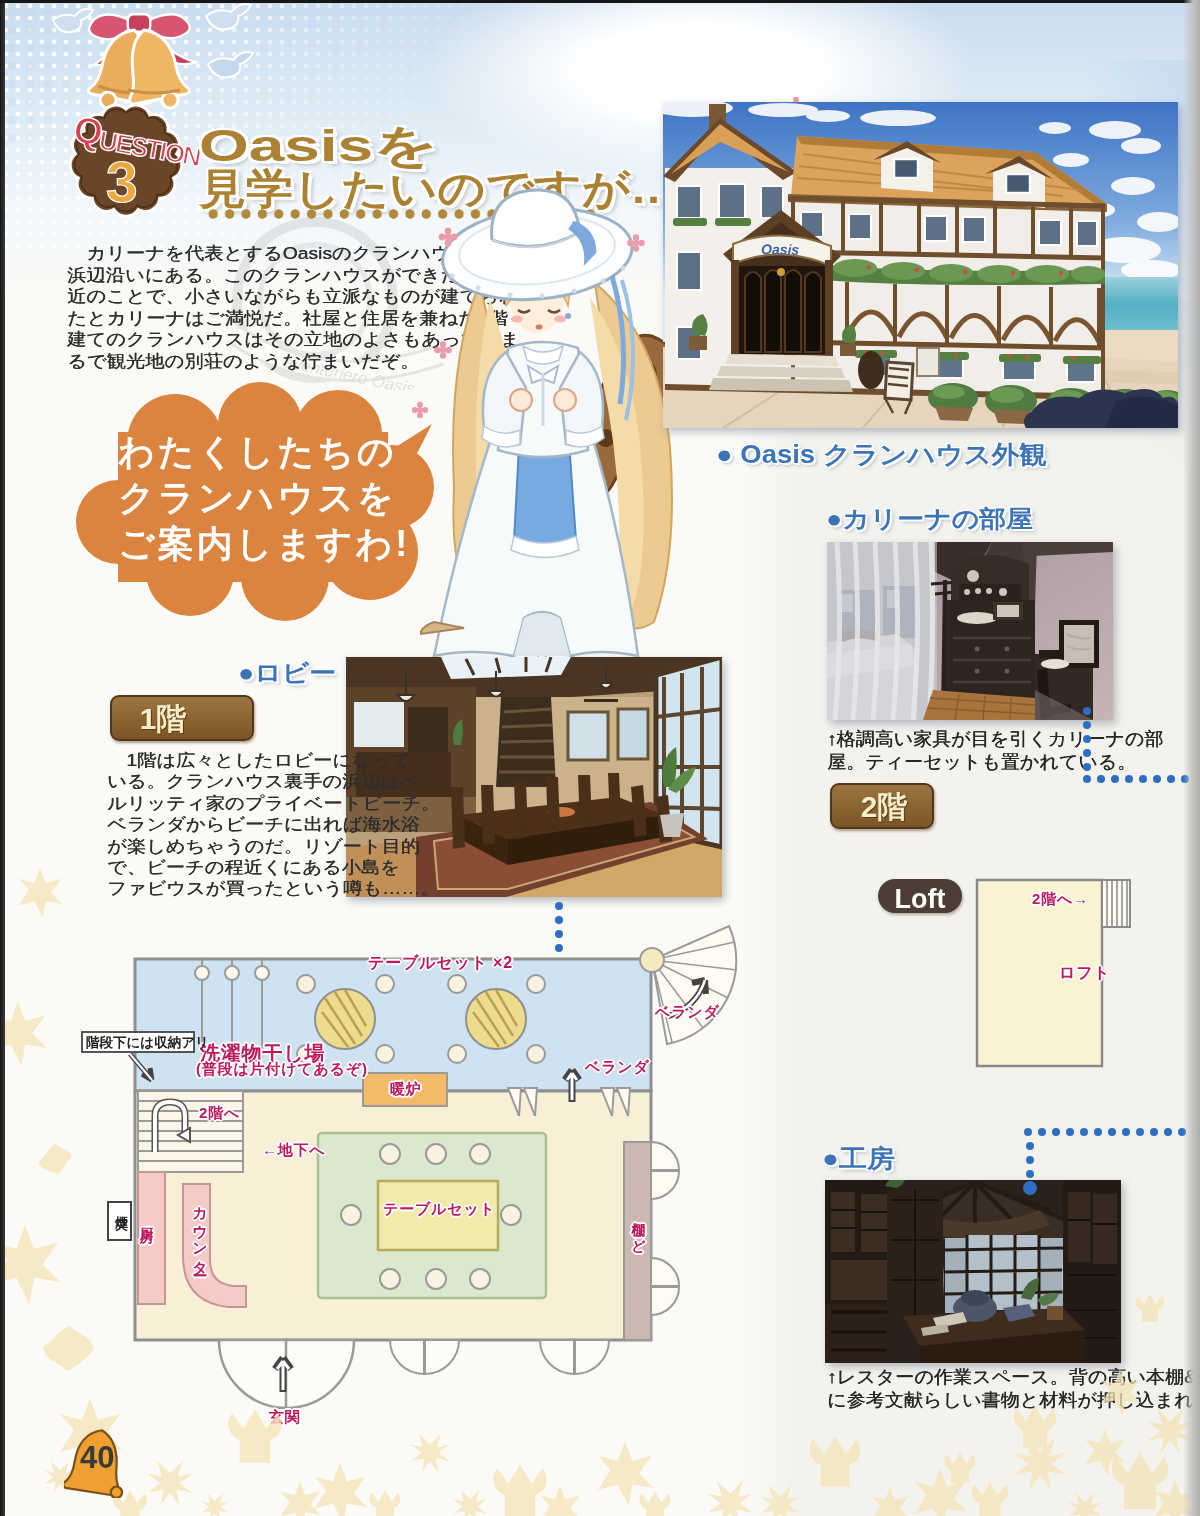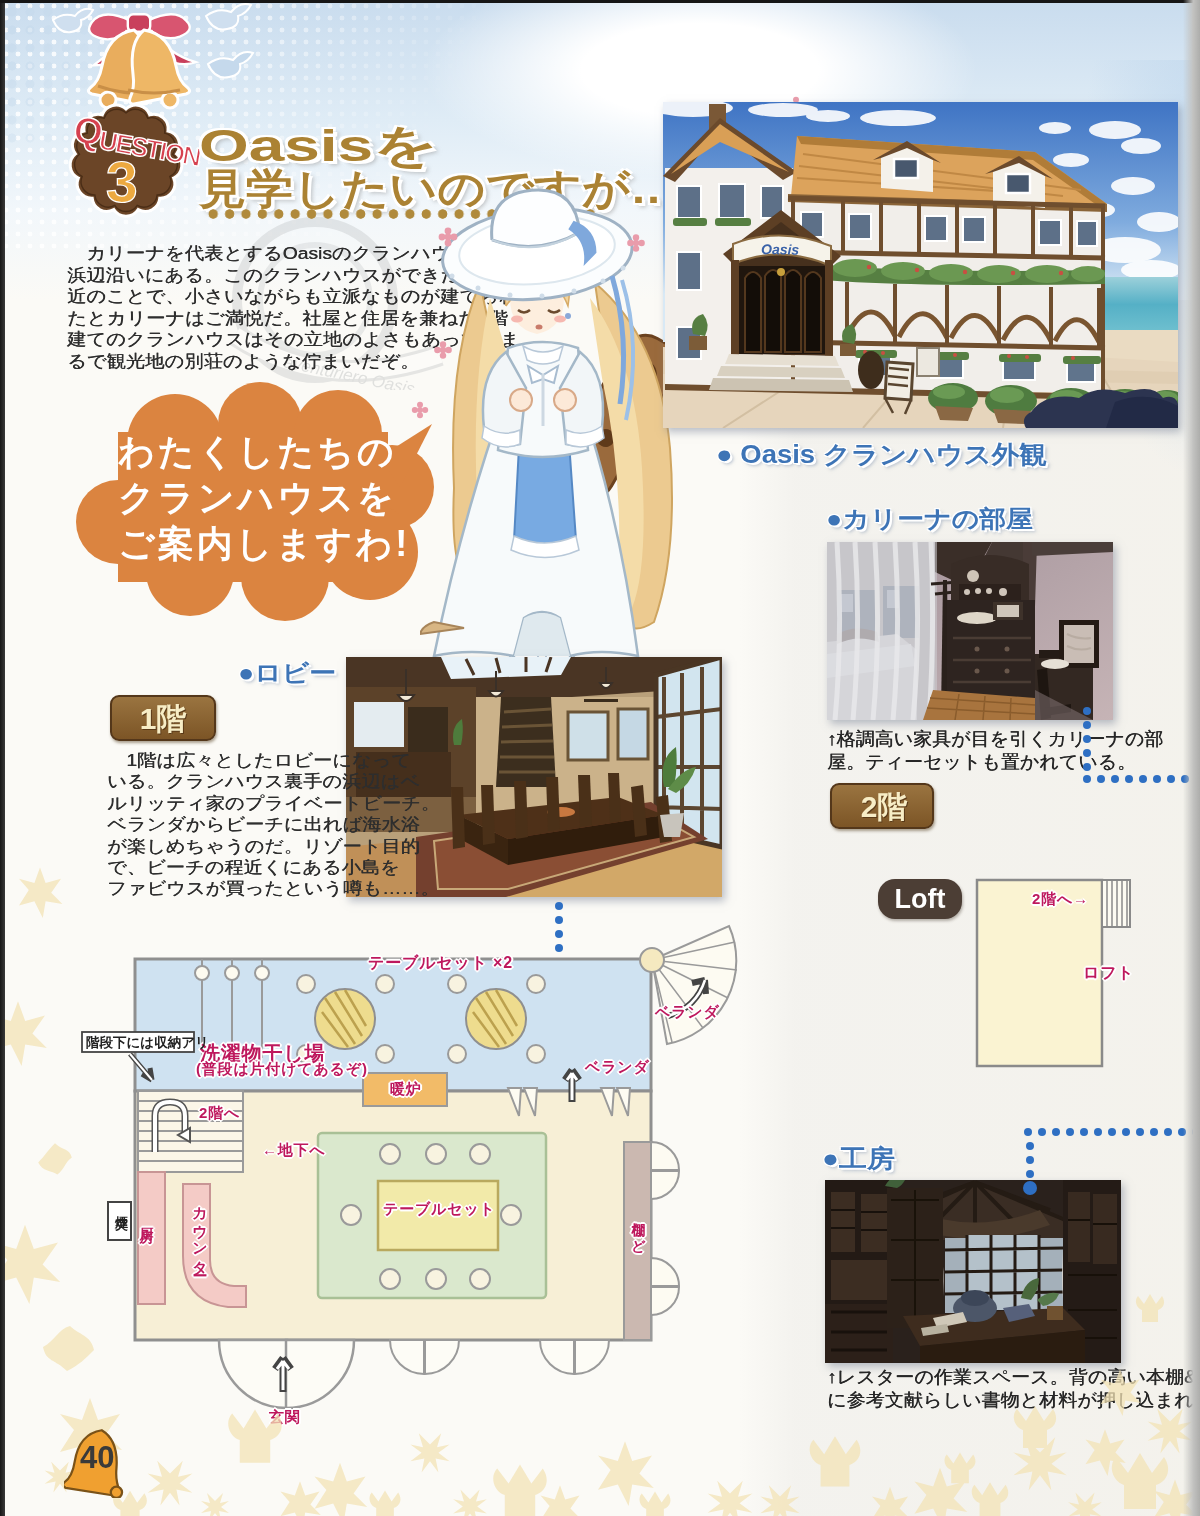--- a/index.html
+++ b/index.html
@@ -671,21 +671,21 @@
   <path d="M108 138 l30 -6 4 10 -30 6 z" fill="#cfc8b8"></path>
   <path d="M96 148 l26 -4 2 8 -26 4 z" fill="#b8b2a0"></path>
   <path d="M196 118 q4 -18 18 -20 q0 12 -8 22 z" fill="#49683c"></path>
   <path d="M212 120 q12 -10 22 -6 q-4 10 -16 12 z" fill="#55784a"></path>
   <rect x="222" y="126" width="16" height="14" fill="#705230"></rect>
 </svg>
 
 <div class="abs jp" style="left:827px;top:1366px;font-size:18px;line-height:23px;color:#262626;text-shadow:0.4px 0 0 #2e2e2e;white-space:nowrap;transform:scaleX(1.06);transform-origin:0 0;">↑レスターの作業スペース。背の高い本棚&amp;戸棚<br>に参考文献らしい書物と材料が押し込まれている。</div>
 
 <div class="abs" style="left:110px;top:695px;width:102px;height:42px;border-radius:9px;
-  background:linear-gradient(180deg,#9a7440,#7c5526);border:2px solid #54371a;box-shadow:1px 2px 3px rgba(90,70,40,.5);">
+  background:linear-gradient(180deg,#9a7440,#7c5526);border:2px solid #54371a;box-shadow:1px 2px 3px rgba(90,70,40,.5);padding-left:38px;">
   <div class="abs jp" style="left:0;top:2px;width:102px;text-align:center;font-size:30px;font-weight:bold;color:#f7edc6;text-shadow:1px 1px 0 #5a3a18;">1階</div>
 </div>
 
 <div class="abs jp" style="left:107px;top:750px;font-size:17.2px;line-height:21.4px;color:#2e2e2e;text-shadow:0.4px 0 0 #2e2e2e;white-space:nowrap;transform:scaleX(1.12);transform-origin:0 0;">
 　1階は広々としたロビーになって<br>いる。クランハウス裏手の浜辺はベ<br>ルリッティ家のプライベートビーチ。<br>ベランダからビーチに出れば海水浴<br>が楽しめちゃうのだ。リゾート目的<br>で、ビーチの程近くにある小島を<br>ファビウスが買ったという噂も……。
 </div>
 
 <div class="abs" style="left:830px;top:783px;width:100px;height:42px;border-radius:9px;
   background:linear-gradient(180deg,#9a7440,#7c5526);border:2px solid #54371a;box-shadow:1px 2px 3px rgba(90,70,40,.5);">
   <div class="abs jp" style="left:0;top:2px;width:104px;text-align:center;font-size:30px;font-weight:bold;color:#f7edc6;text-shadow:1px 1px 0 #5a3a18;">2階</div>
@@ -703,35 +703,35 @@
       <circle cx="40" cy="74" r="4"></circle>
       <circle cx="54" cy="74" r="4"></circle>
       <circle cx="68" cy="74" r="4"></circle>
       <circle cx="82" cy="74" r="4"></circle>
       <circle cx="96" cy="74" r="4"></circle>
       <circle cx="110" cy="74" r="4"></circle>
       <circle cx="124" cy="74" r="4"></circle>
   </g>
 </svg>
 
-<div class="abs" style="left:878px;top:879px;width:84px;height:40px;border-radius:17px;background:#4c3e35;box-shadow:1px 2px 3px rgba(80,70,60,.4);">
+<div class="abs" style="left:878px;top:879px;width:84px;height:34px;border-radius:17px;background:#4c3e35;box-shadow:1px 2px 3px rgba(80,70,60,.4);">
   <div class="abs" style="left:0;top:5px;width:84px;text-align:center;font-size:27px;font-weight:bold;color:#ffffff;">Loft</div>
 </div>
 
 <svg class="abs" style="left:970px;top:872px;" width="170" height="200" viewBox="0 0 170 200">
 
   <rect x="7" y="8" width="125" height="186" fill="#faf3d2" stroke="#8a8a8a" stroke-width="2.5"></rect>
 
   <rect x="132" y="8" width="28" height="47" fill="#fdfbf2" stroke="#8a8a8a" stroke-width="2"></rect>
   <path d="M137 8 L137 55 M142 8 L142 55 M147 8 L147 55 M152 8 L152 55 M157 8 L157 55" stroke="#8a8a8a" stroke-width="1.5"></path>
 </svg>
 
 <div class="abs jp redtx" style="left:1032px;top:890px;font-size:15px;">2階へ→</div>
 
-<div class="abs jp redtx" style="left:1058px;top:963px;font-size:16px;padding-left:25px;">ロフト</div>
+<div class="abs jp redtx" style="left:1034px;top:963px;font-size:16px;padding-left:25px;">ロフト</div>
 
 <svg class="abs" style="left:1020px;top:1124px;" width="180" height="80" viewBox="0 0 180 80">
   <g fill="#2e6fc3">
     <circle cx="8" cy="8" r="4"></circle>
       <circle cx="22" cy="8" r="4"></circle>
       <circle cx="36" cy="8" r="4"></circle>
       <circle cx="50" cy="8" r="4"></circle>
       <circle cx="64" cy="8" r="4"></circle>
       <circle cx="78" cy="8" r="4"></circle>
       <circle cx="92" cy="8" r="4"></circle>

